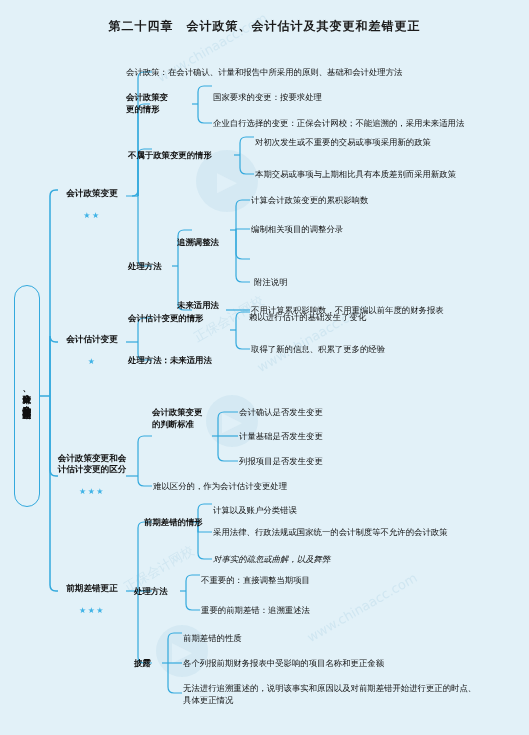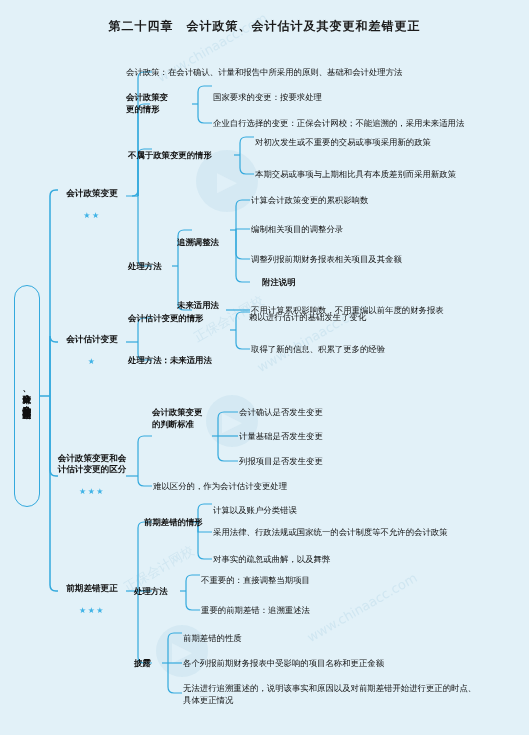--- a/index.html
+++ b/index.html
@@ -204,23 +204,22 @@
   <div class="node lvl3" style="left:255px;top:169px;width:270px;">本期交易或事项与上期相比具有本质差别而采用新政策</div>
 
   <div class="node lvl2" style="left:128px;top:261px;width:46px;">处理方法</div>
 
   <div class="node lvl2" style="left:177px;top:225px;width:56px;margin-top:12px;">追溯调整法</div>
 
   <div class="node lvl3" style="left:251px;top:195px;width:240px;">计算会计政策变更的累积影响数</div>
 
   <div class="node lvl3" style="left:251px;top:224px;width:240px;">编制相关项目的调整分录</div>
 
-  <div class="node lvl3" style="left:251px;top:254px;width:250px;">调整列报前期财务报表相关项目及其金额</div>
-
-  <div class="node lvl3" style="left:262px;top:277px;width:120px;font-weight:bold;">附注说明</div>
+
+  <div class="node lvl3" style="left:254px;top:277px;width:120px;">附注说明</div>
 
   <div class="node lvl2" style="left:177px;top:300px;width:56px;">未来适用法</div>
 
   <div class="node lvl3" style="left:251px;top:305px;width:265px;">不用计算累积影响数，不用重编以前年度的财务报表</div>
 
   <div class="node lvl2" style="left:128px;top:313px;width:104px;">会计估计变更的情形</div>
 
   <div class="node lvl3" style="left:249px;top:312px;width:230px;">赖以进行估计的基础发生了变化</div>
 
   <div class="node lvl3" style="left:251px;top:344px;width:230px;">取得了新的信息、积累了更多的经验</div>
@@ -237,21 +236,21 @@
   <div class="node lvl3" style="left:239px;top:456px;width:200px;">列报项目是否发生变更</div>
 
   <div class="node lvl3" style="left:153px;top:481px;width:230px;">难以区分的，作为会计估计变更处理</div>
 
   <div class="node lvl2" style="left:128px;top:517px;width:86px;margin-left:16px;">前期差错的情形</div>
 
   <div class="node lvl3" style="left:213px;top:505px;width:260px;">计算以及账户分类错误</div>
 
   <div class="node lvl3" style="left:213px;top:527px;width:305px;">采用法律、行政法规或国家统一的会计制度等不允许的会计政策</div>
 
-  <div class="node lvl3" style="left:213px;top:554px;width:260px;">对事实的疏忽或曲解，以及舞弊</div>
+  <div class="node lvl3" style="left:213px;top:554px;width:260px;font-style:italic;">对事实的疏忽或曲解，以及舞弊</div>
 
   <div class="node lvl2" style="left:134px;top:586px;width:46px;">处理方法</div>
 
   <div class="node lvl3" style="left:201px;top:575px;width:235px;">不重要的：直接调整当期项目</div>
 
   <div class="node lvl3" style="left:201px;top:605px;width:235px;">重要的前期差错：追溯重述法</div>
 
   <div class="node lvl2" style="left:134px;top:658px;width:28px;">披露</div>
 
   <div class="node lvl3" style="left:183px;top:633px;width:200px;">前期差错的性质</div>

